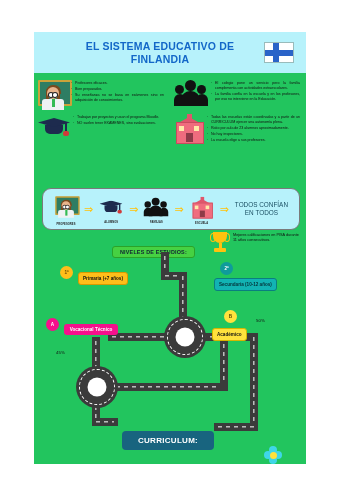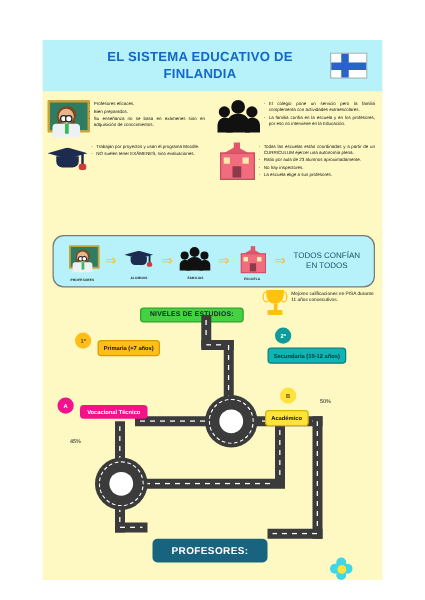--- a/index.html
+++ b/index.html
@@ -1,20 +1,20 @@
 <!DOCTYPE html>
 <html><head>
 <meta charset="utf-8">
 <style>
   html,body{margin:0;padding:0;background:#ffffff;}
   body{width:340px;height:480px;overflow:hidden;
        font-family:"Liberation Sans",sans-serif;}
 
   .poster{position:absolute;left:34px;top:32px;width:272px;height:432px;
-          background:#fef9c3;overflow:hidden;}
+          background:#22c55e;overflow:hidden;}
 
   
   .hdr{position:absolute;left:0;top:0;width:272px;height:41px;
        background:#b7f2fb;display:flex;align-items:center;}
   .hdr-title{flex:1;text-align:center;color:#1367c8;font-weight:bold;
              font-size:10.5px;line-height:12.5px;letter-spacing:.2px;
              padding-left:22px;}
   .flag{width:28px;height:19px;background:#ffffff;border:1px solid #9bb;
         position:relative;margin-right:12px;flex:0 0 auto;}
   .flag .fh{position:absolute;left:0;top:6.5px;width:100%;height:6px;background:#2a63c8;}
@@ -365,21 +365,21 @@
     <div class="lbl" style="left:180px;top:20px;background:#12b3b3;color:#05343a;border:1px solid #0a7f7f;">Secundaria (10-12 años)</div>
 
     <div class="badge" style="left:12px;top:60px;background:#f5108c;">A</div>
     <div class="lbl" style="left:30px;top:66px;width:46px;background:#f5108c;color:#fff;">Vocacional Técnico</div>
     <div class="pct" style="left:22px;top:92px;">45%</div>
 
     <div class="badge" style="left:190px;top:52px;background:#ffe23d;color:#5a4a00;">B</div>
     <div class="lbl" style="left:178px;top:70px;background:#ffe23d;color:#111;border:1px solid #d6b700;">Académico</div>
     <div class="pct" style="left:222px;top:60px;">50%</div>
 
-    <div class="uni">PROFESORES:</div>
+    <div class="uni">CURRICULUM:</div>
 
     <div class="flower">
       <span class="fp1"></span>
         <span class="fp2"></span>
         <span class="fp3"></span>
         <span class="fp4"></span>
       <div class="fc"></div>
     </div>
   </div>
 

